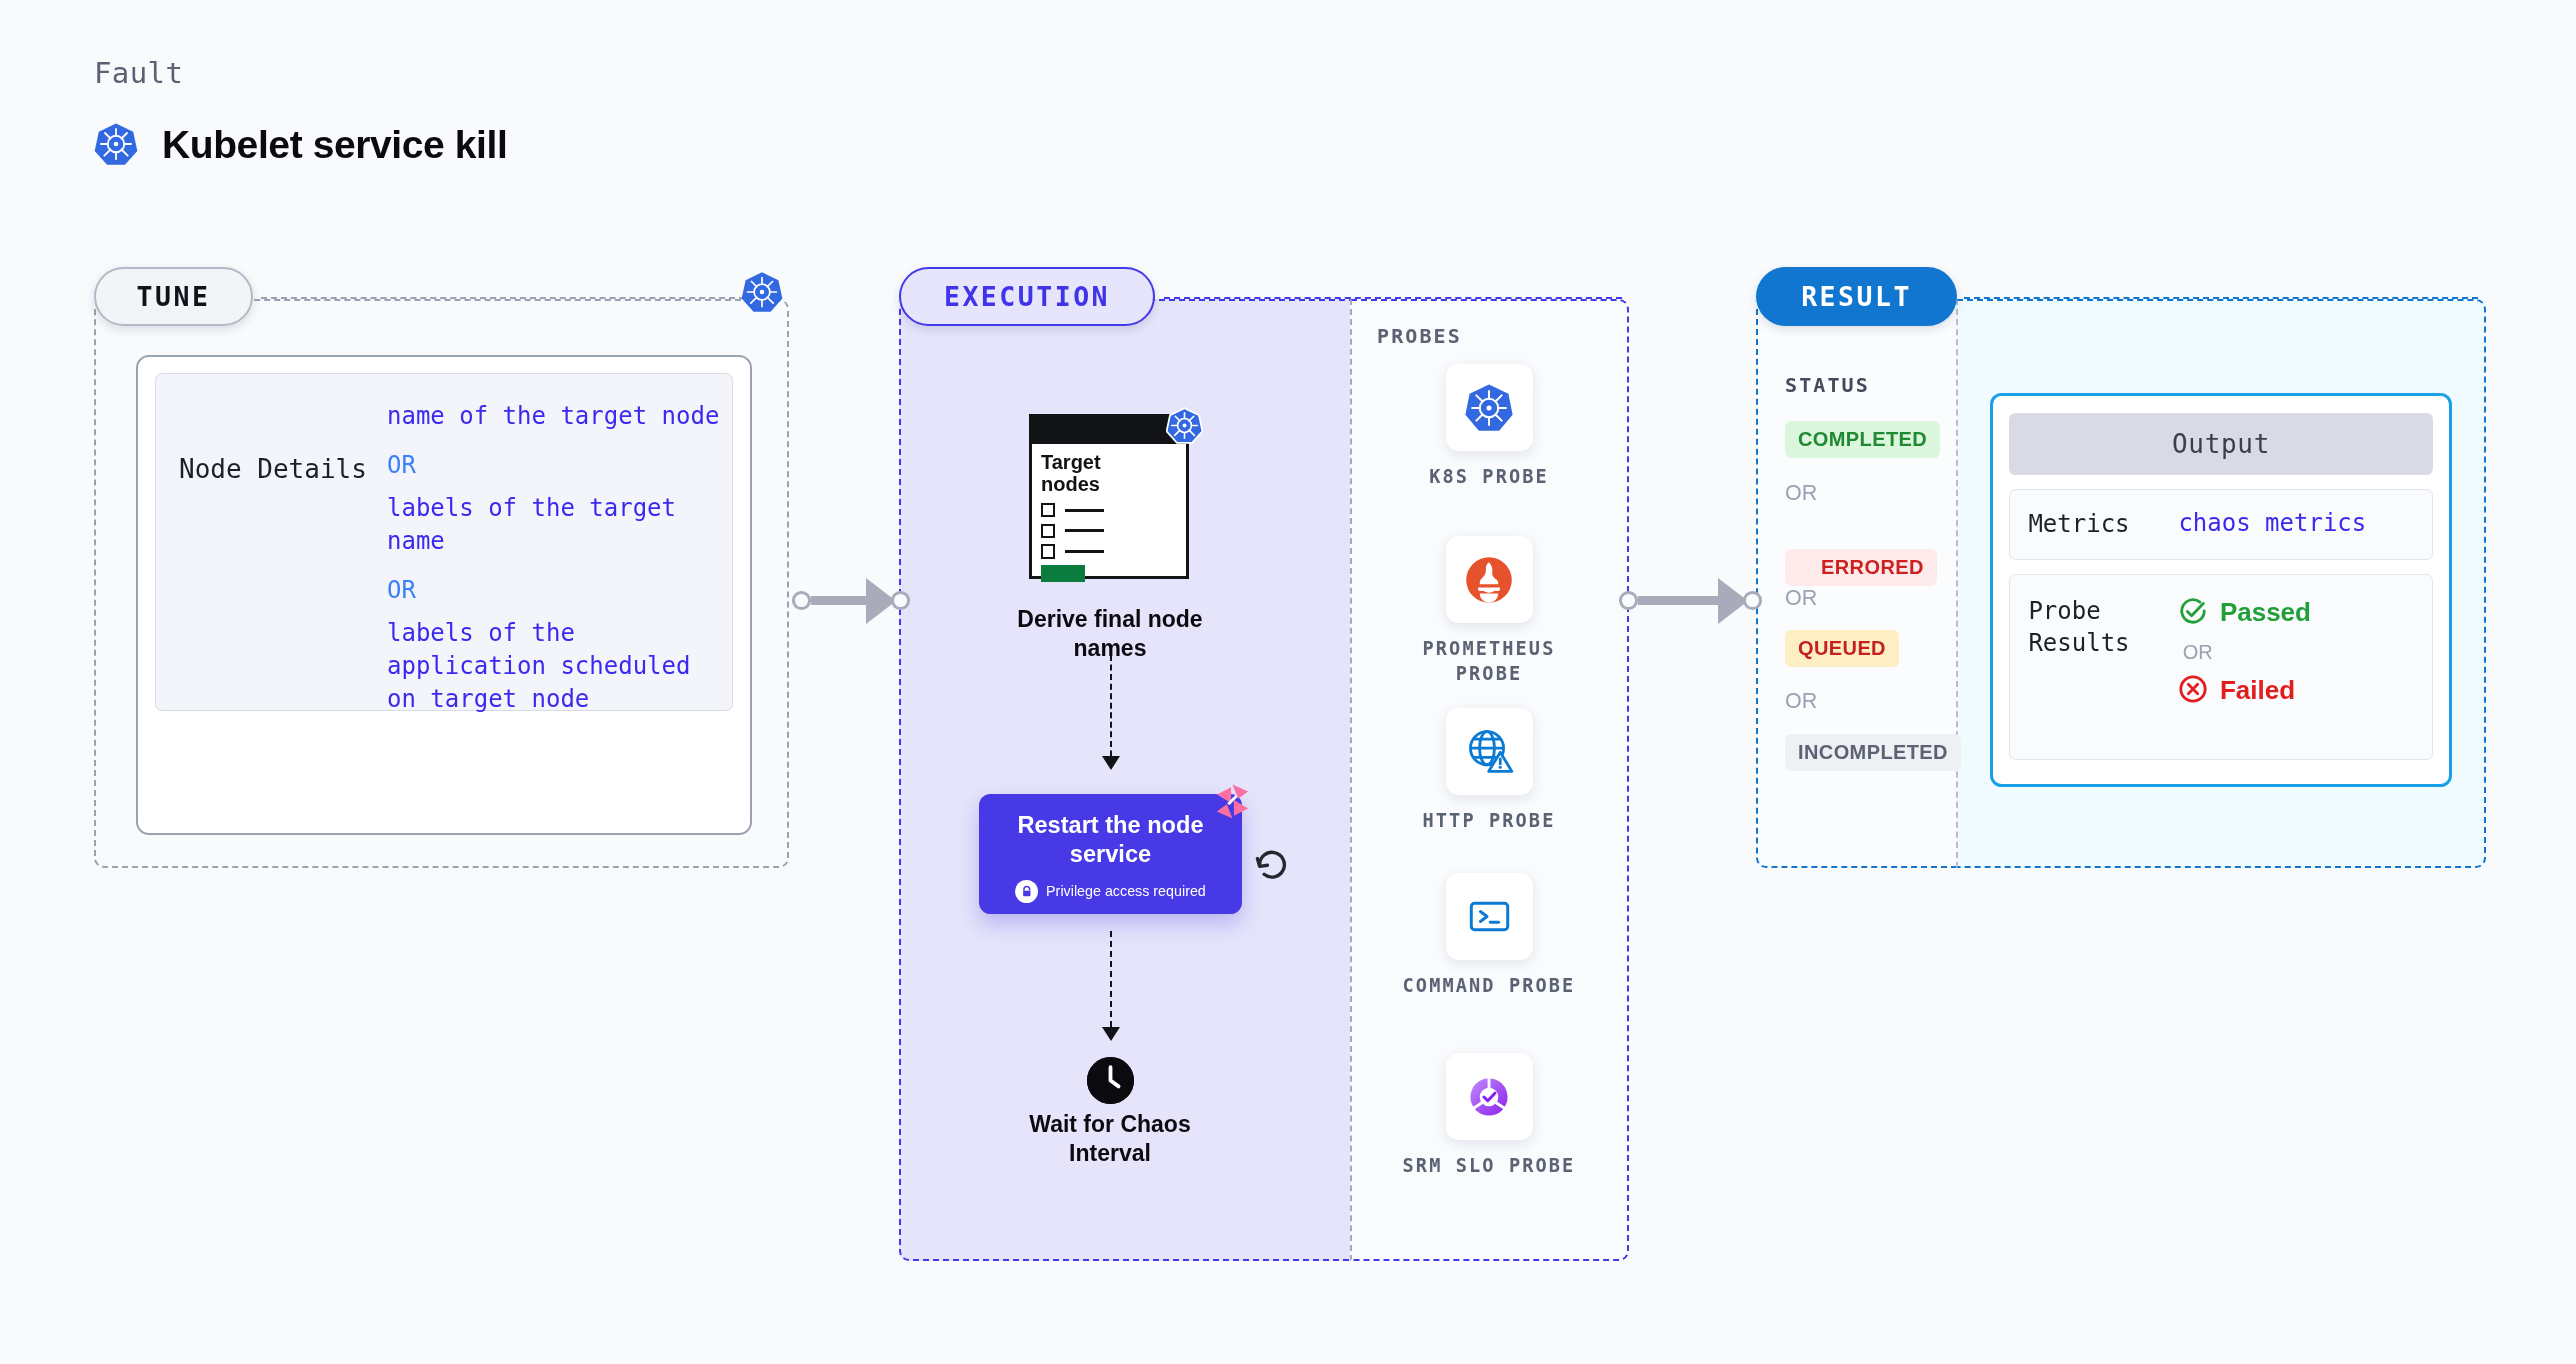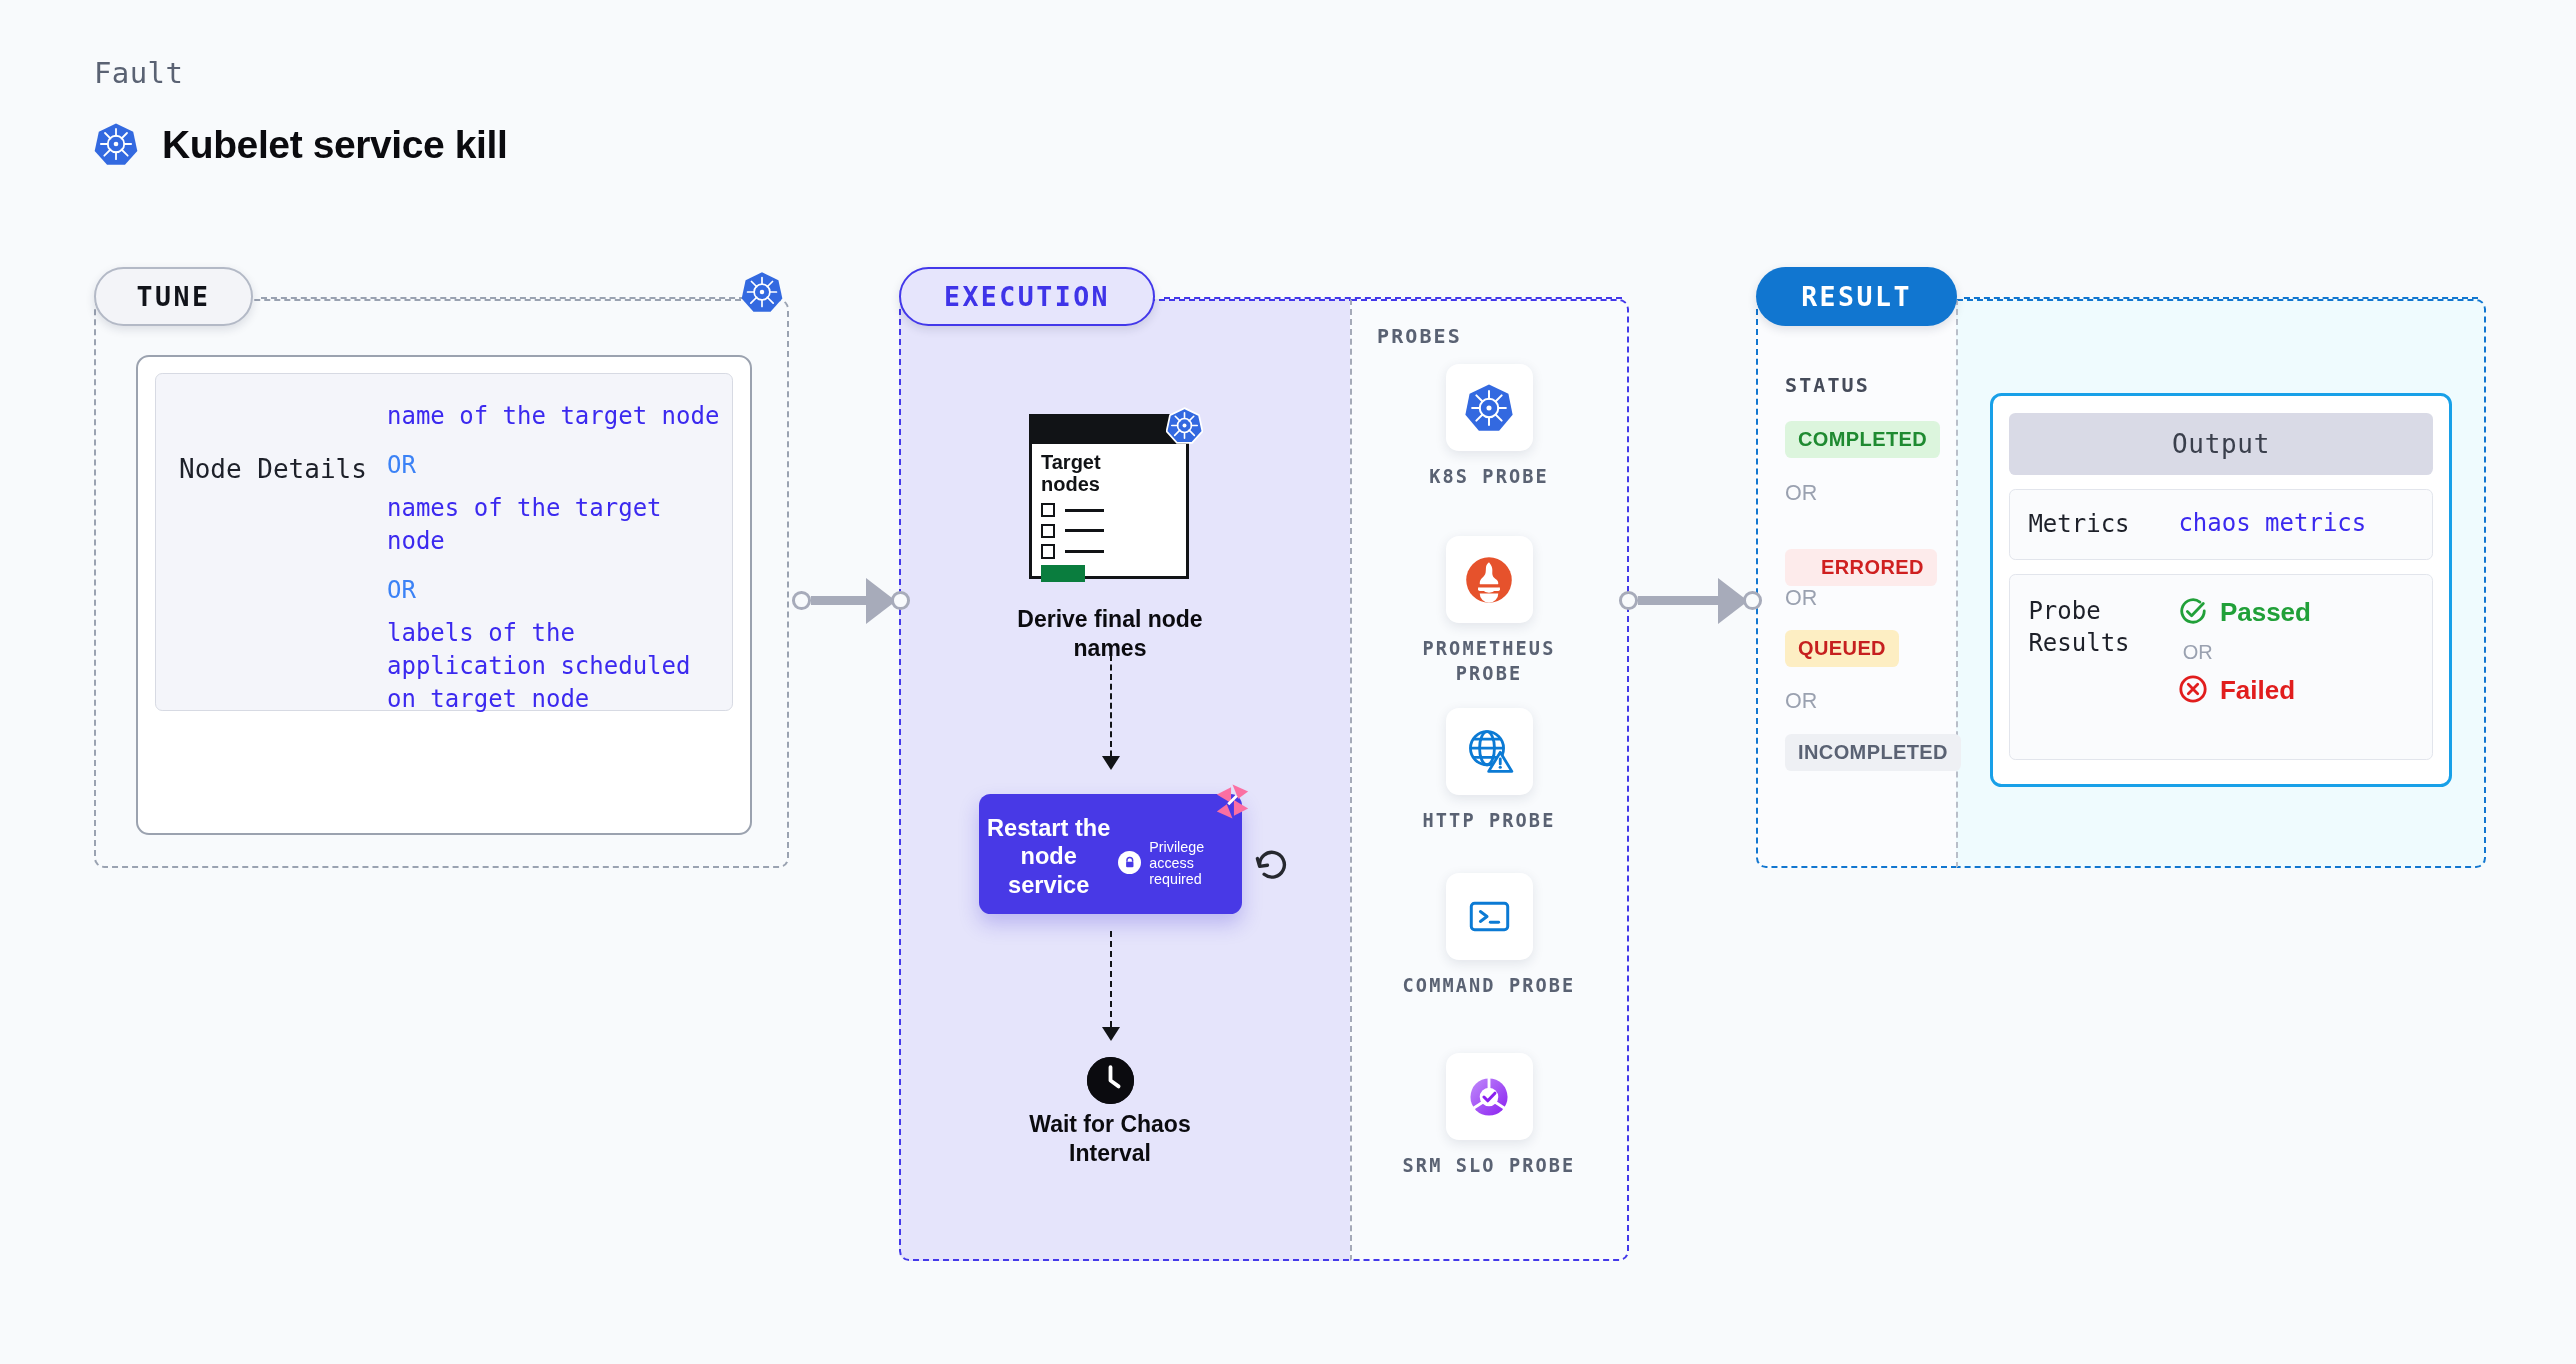--- a/index.html
+++ b/index.html
@@ -178,21 +178,21 @@
     border-left: 9.3px solid transparent; border-right: 9.3px solid transparent;
     border-top: 14.3px solid #111316;
   }
   .arrow-1 { left: 1110px; top: 655px; height: 111px; }
   .arrow-2 { left: 1110px; top: 931px; height: 106px; }
 
   .action-card {
     position: absolute; left: 979px; top: 794px; width: 263px; height: 120px;
     background: #4839e6; border-radius: 11.5px;
     box-shadow: 0 10px 20px rgba(58,44,214,0.25);
-    display: flex; flex-direction: row; align-items: center;
+    display: flex; flex-direction: column; align-items: center;
     justify-content: center; padding-top: 5.7px;
   }
   .action-card .ac-title {
     color: #ffffff; font-size: 23.6px; font-weight: 700;
     text-align: center; line-height: 1.22; width: 215px;
   }
   .action-card .ac-sub {
     margin-top: 11.5px; display: flex; align-items: center; gap: 7.9px;
     color: #ffffff; font-size: 14.3px; font-weight: 400;
   }
@@ -334,21 +334,21 @@
       </g>
     </svg>
   </div>
 
   <div class="inputs-card">
     <div class="inputs-body">
       <div class="inputs-key">Node Details</div>
       <div class="inputs-vals">
         <span class="v">name of the target node</span>
         <span class="or">OR</span>
-        <span class="v">names of the target node</span>
+        <span class="v">labels of the target name</span>
         <span class="or">OR</span>
         <span class="v v-wide">labels of the application  scheduled on target node</span>
       </div>
     </div>
   </div>
 
   <div class="conn conn-1">
     <div class="dot"></div>
     <div class="bar"></div>
     <div class="head"></div>

